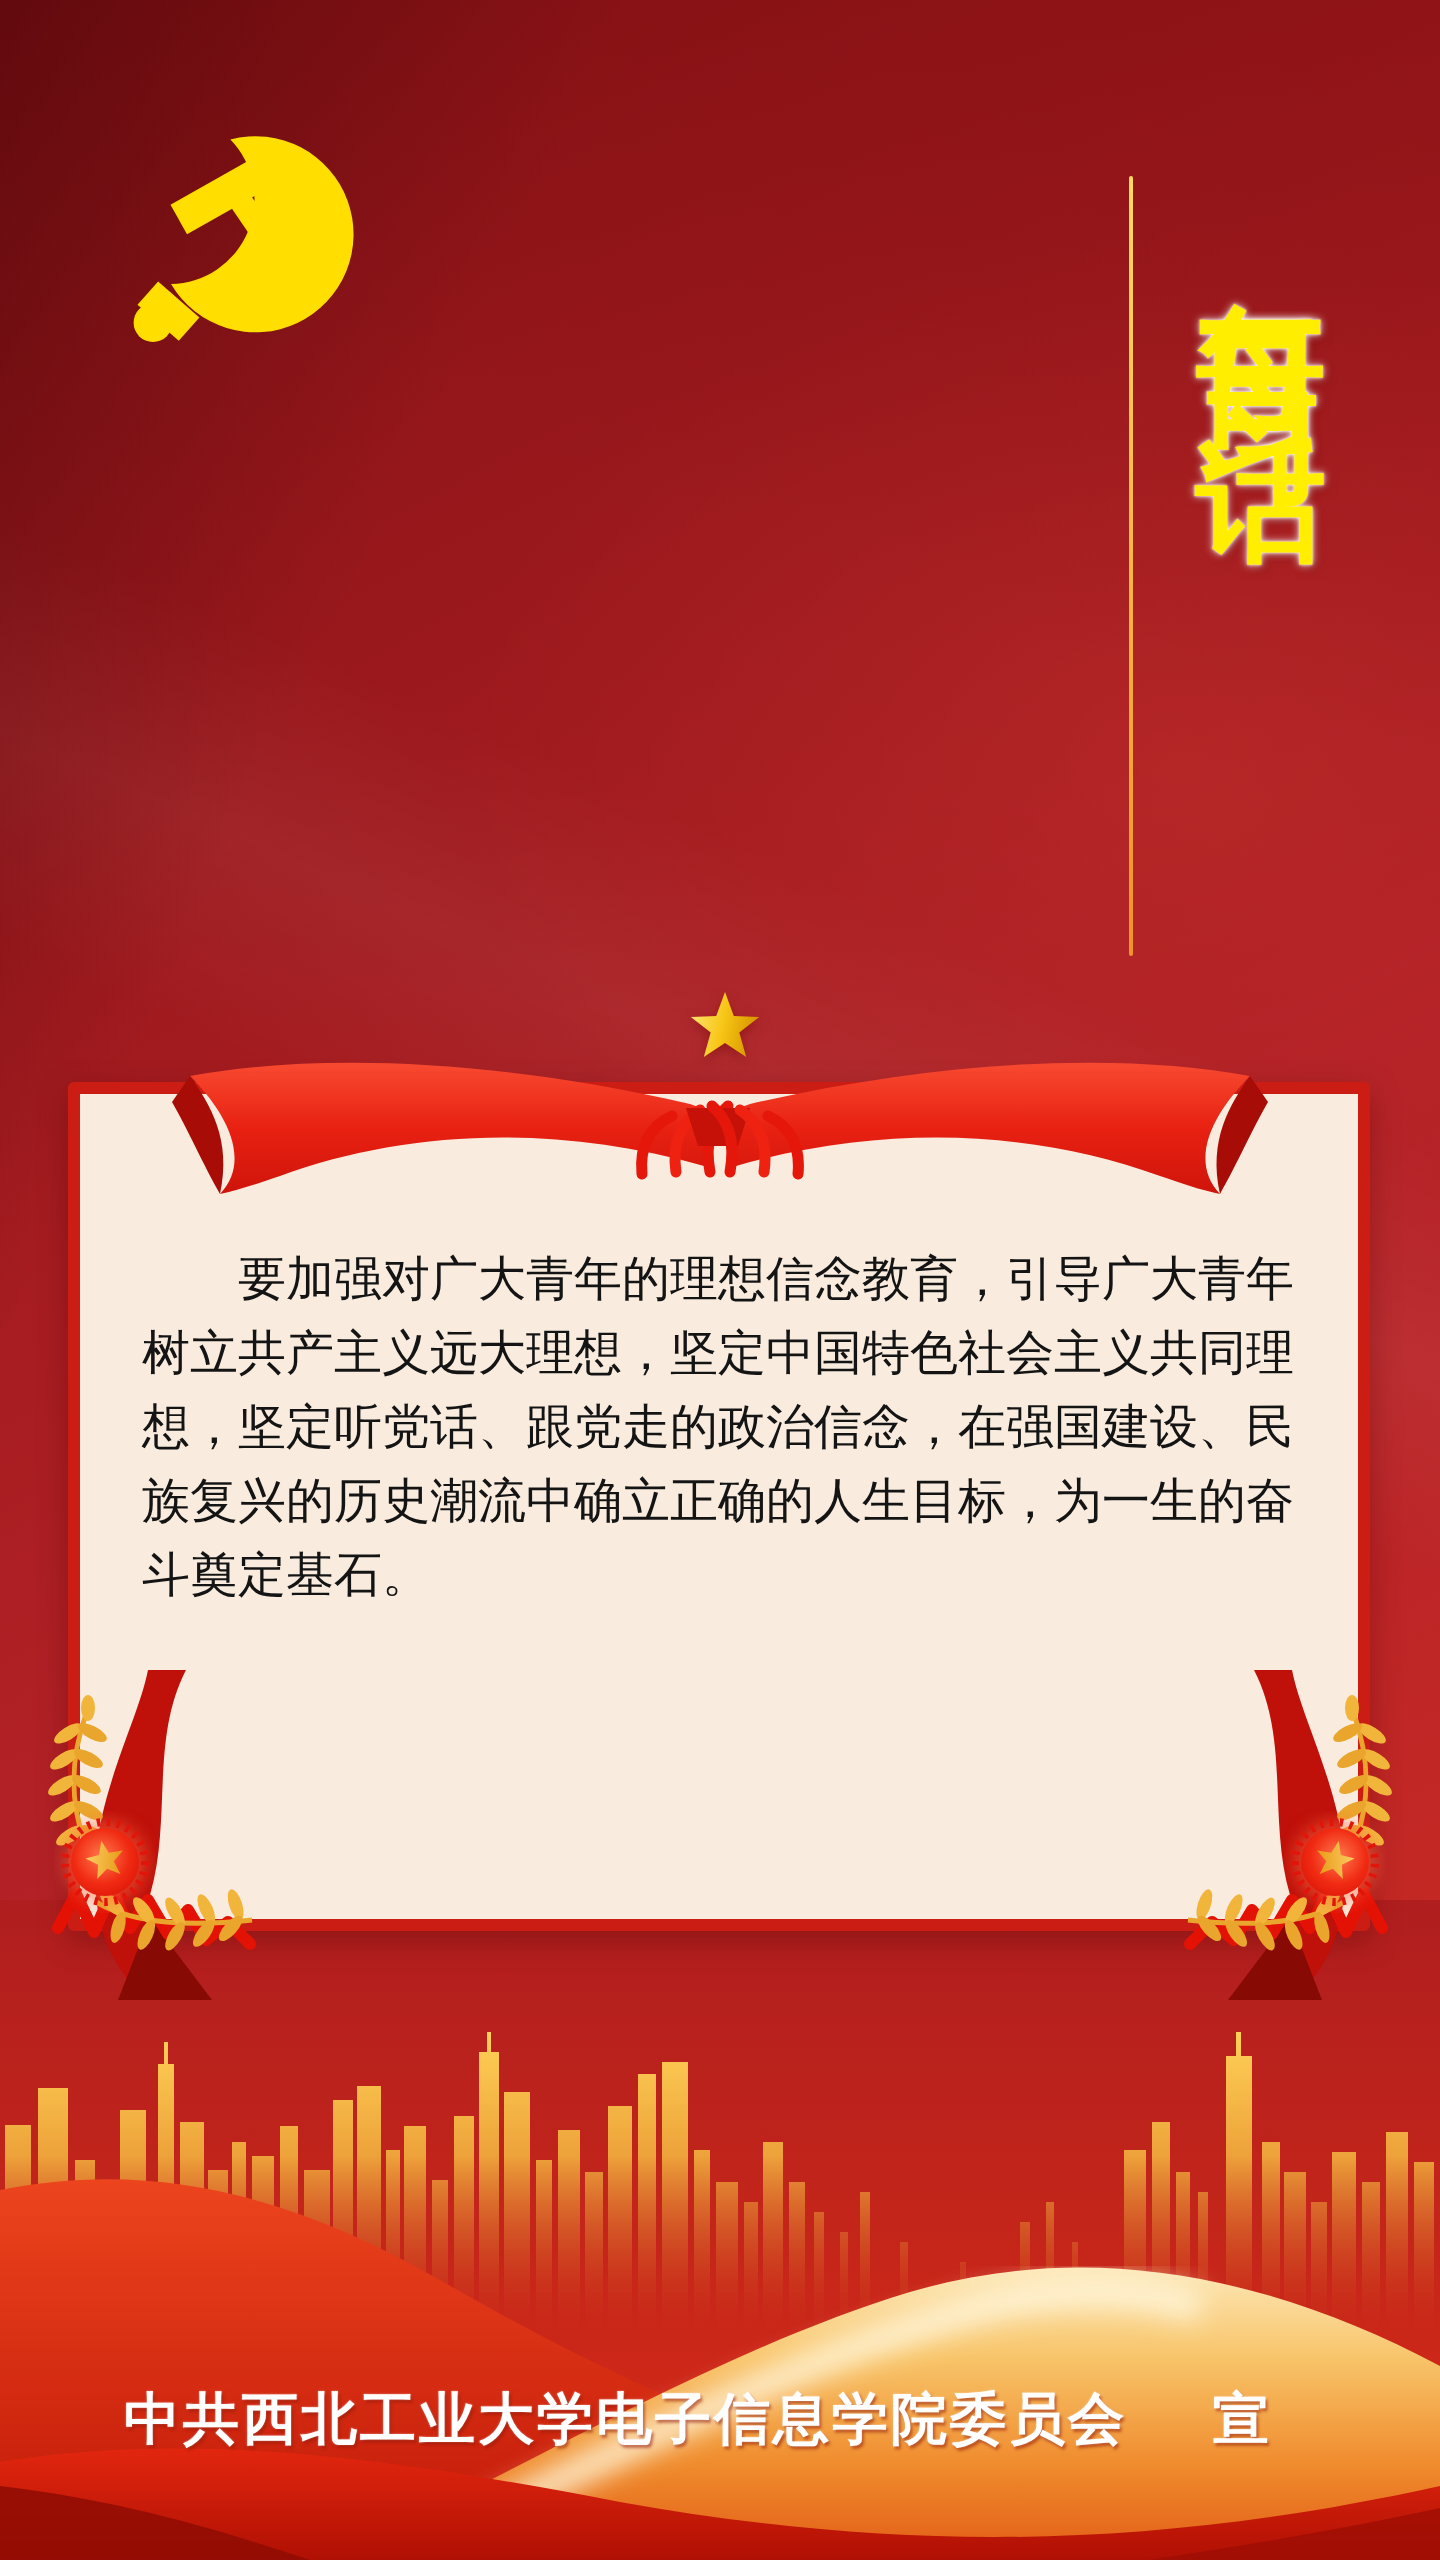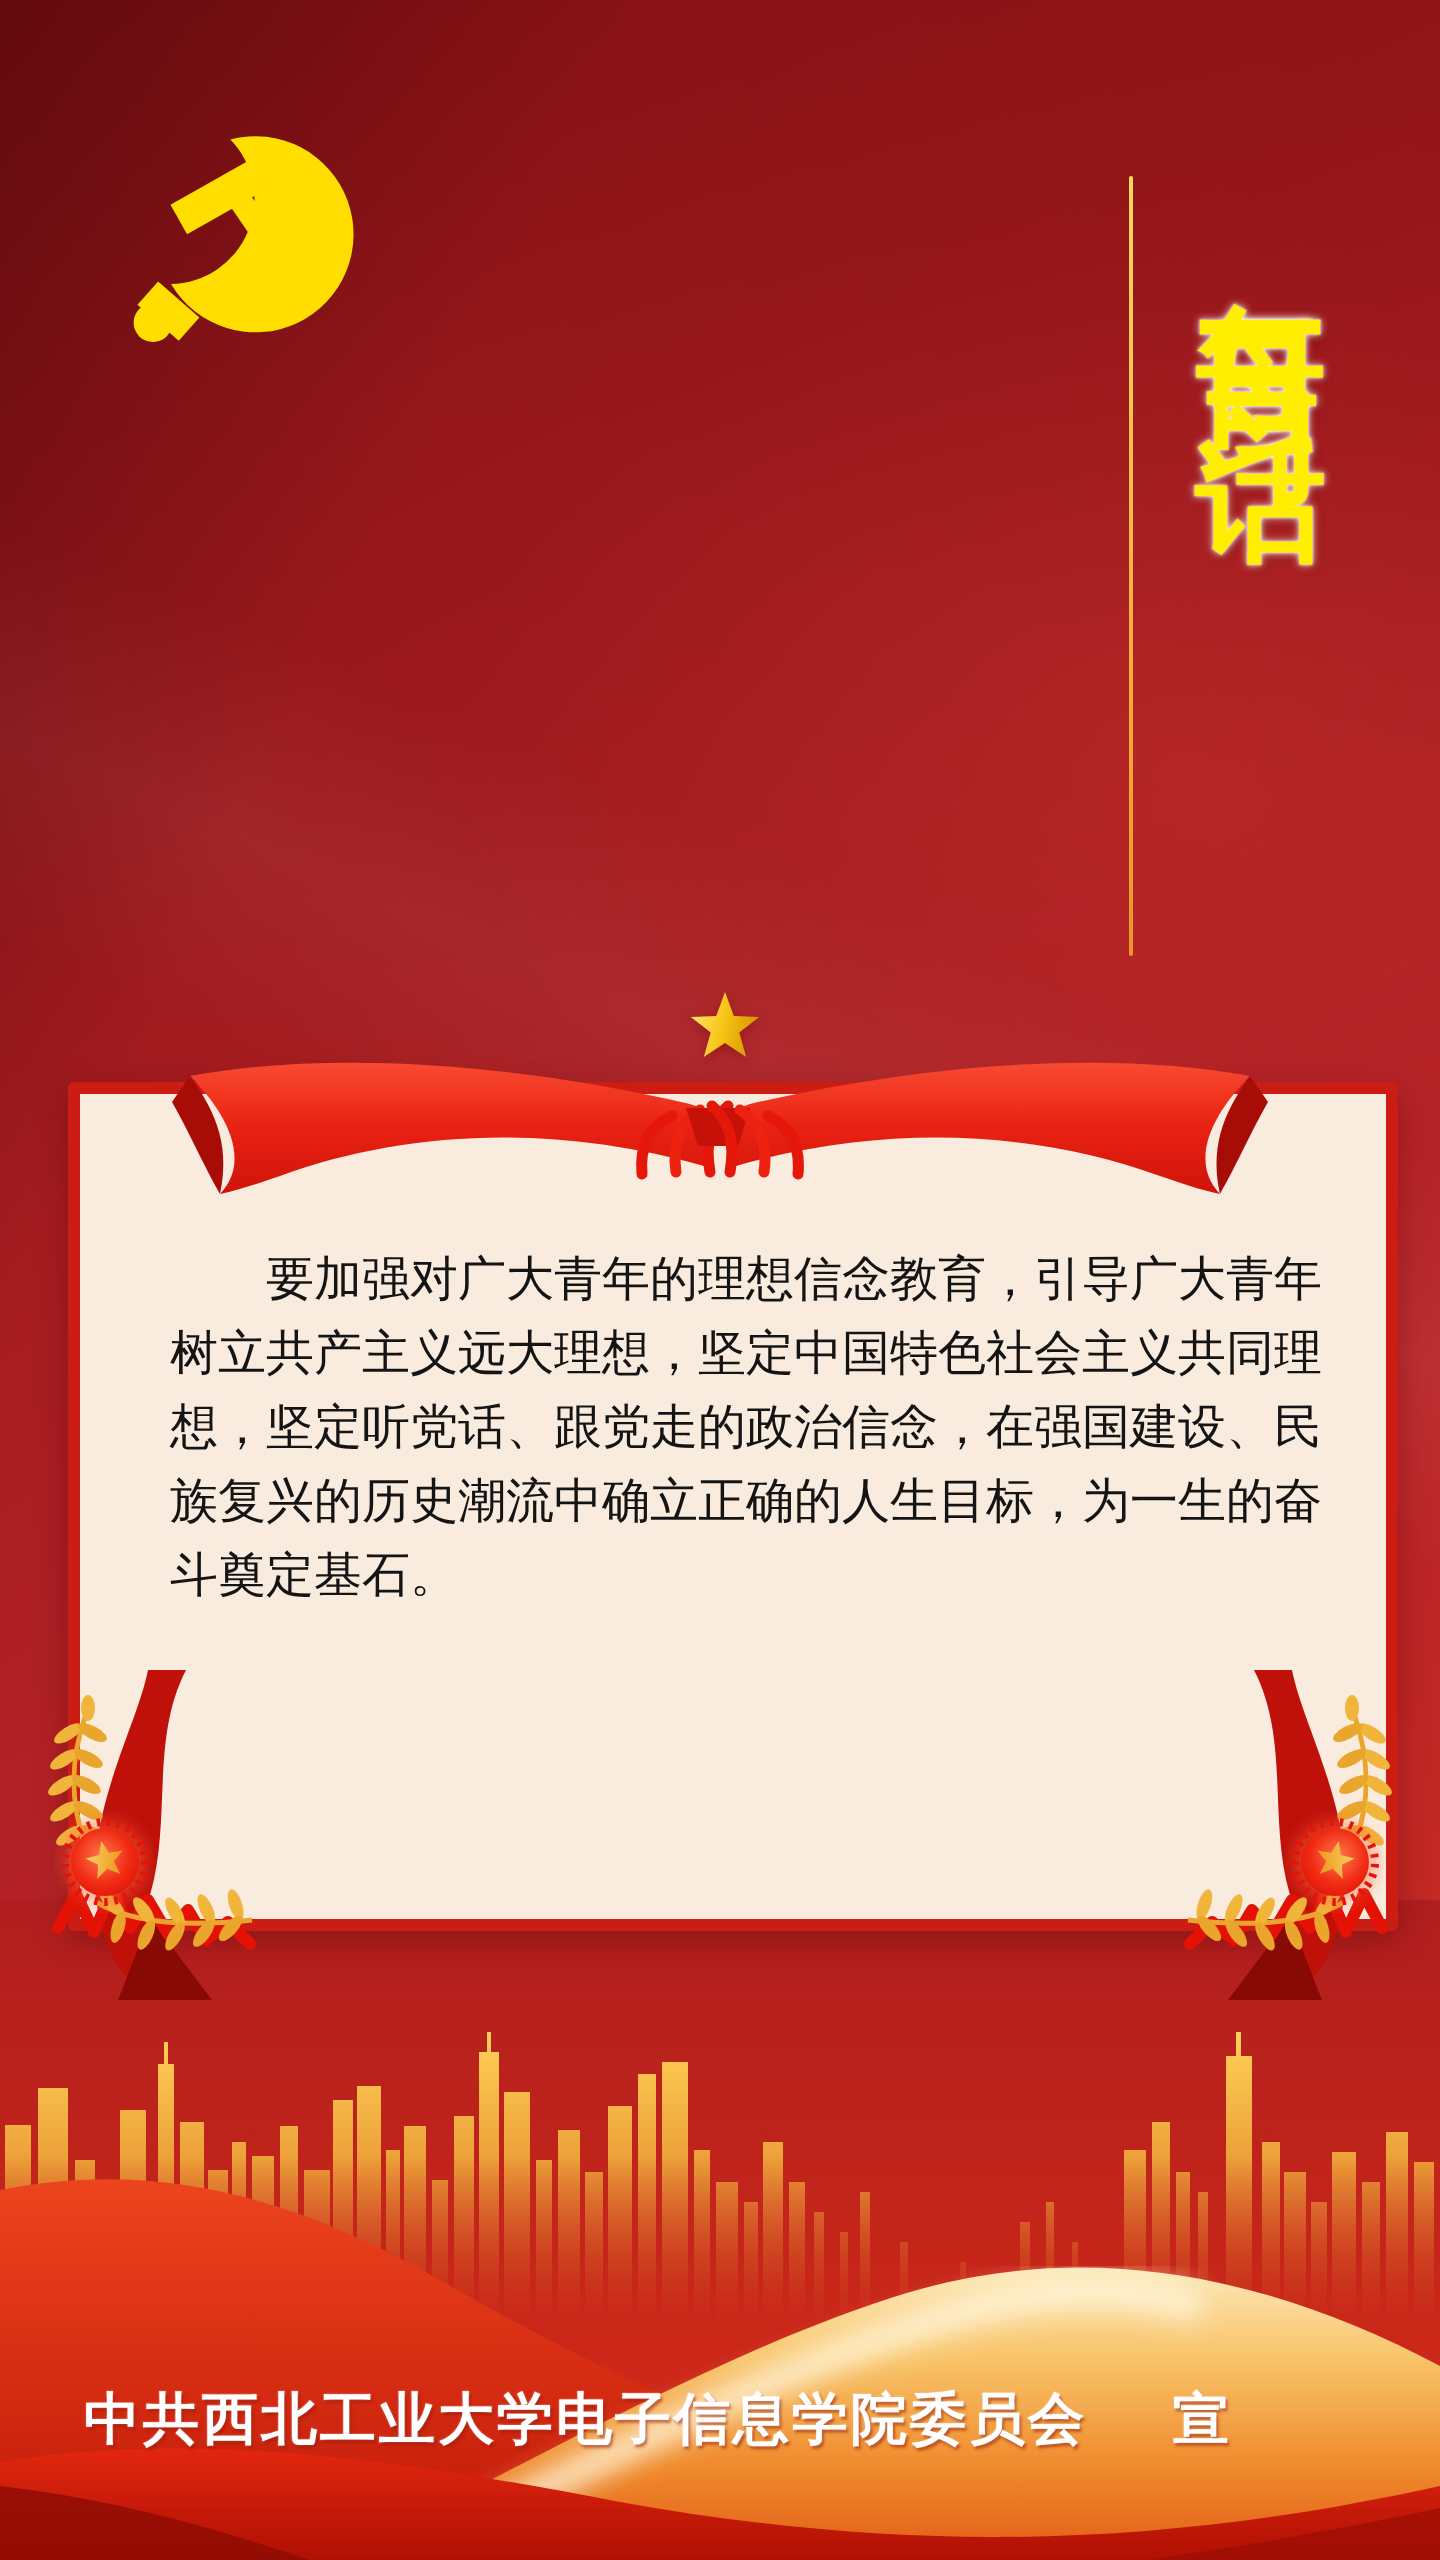--- a/index.html
+++ b/index.html
@@ -18,36 +18,36 @@
     background:linear-gradient(#b01e1f 0%,#c62619 55%,#d82a17 100%);}
   .emblem{position:absolute;left:122px;top:92px;width:258px;height:286px;}
   .vline{position:absolute;left:1129px;top:176px;width:4px;height:780px;border-radius:2px;
     background:linear-gradient(#ffd95e 0%,#f9b23c 55%,#ef9325 100%);}
   .vtitle{position:absolute;left:1192px;top:198px;height:880px;width:142px;
     writing-mode:vertical-rl;text-orientation:upright;letter-spacing:33px;
     font-size:130px;line-height:142px;font-weight:700;color:#ffee00;
     text-shadow:0 0 3px #fff,0 0 9px rgba(255,255,255,.95),4px 5px 8px rgba(130,15,15,.55);}
   .card{position:absolute;left:68px;top:1082px;width:1278px;height:825px;
     background:#f9ecdf;border:12px solid #cc1d15;border-radius:6px;
-    box-shadow:0 10px 30px rgba(80,5,5,.35);z-index:5;padding-left:28px;}
+    box-shadow:0 10px 30px rgba(80,5,5,.35);z-index:5;}
   .quote{margin:0;padding:148px 62px 0 62px;width:1152px;
     font-size:48px;line-height:74px;color:#141414;text-align:justify;text-indent:2em;}
   .attrib{margin:76px 0 0 0;padding:0 62px;width:1152px;
     font-size:48px;line-height:74px;color:#141414;text-align:justify;text-indent:2em;}
   .star-top{position:absolute;left:684px;top:986px;width:82px;height:84px;z-index:7;
     filter:drop-shadow(0 4px 6px rgba(120,10,10,.5));}
   .ribbon{position:absolute;left:170px;top:1046px;width:1100px;height:162px;z-index:6;}
   .orn{position:absolute;top:1670px;width:320px;height:330px;z-index:6;}
   .orn.left{left:0;}
   .orn.right{right:0;transform:scaleX(-1);}
   .skyline{position:absolute;left:0;top:2030px;width:1440px;height:320px;z-index:2;}
   .waves{position:absolute;left:0;top:2130px;width:1440px;height:430px;z-index:3;}
   .footer{position:absolute;left:0;top:2382px;width:1316px;display:flex;justify-content:center;
     align-items:flex-start;gap:86px;z-index:8;font-weight:700;font-size:56px;letter-spacing:3px;color:#ffffff;
-    text-shadow:2px 3px 3px rgba(150,25,8,.55),0 0 2px rgba(255,255,255,.6);}
+    text-shadow:2px 3px 3px rgba(150,25,8,.55),0 0 2px rgba(255,255,255,.6);padding-left:40px;}
 </style>
 </head>
 <body>
 
 <div class="poster">
 
   <div class="fold"></div>
   <div class="lower-glow"></div>
 
   <svg class="skyline" viewBox="0 0 1440 320" preserveAspectRatio="none">

